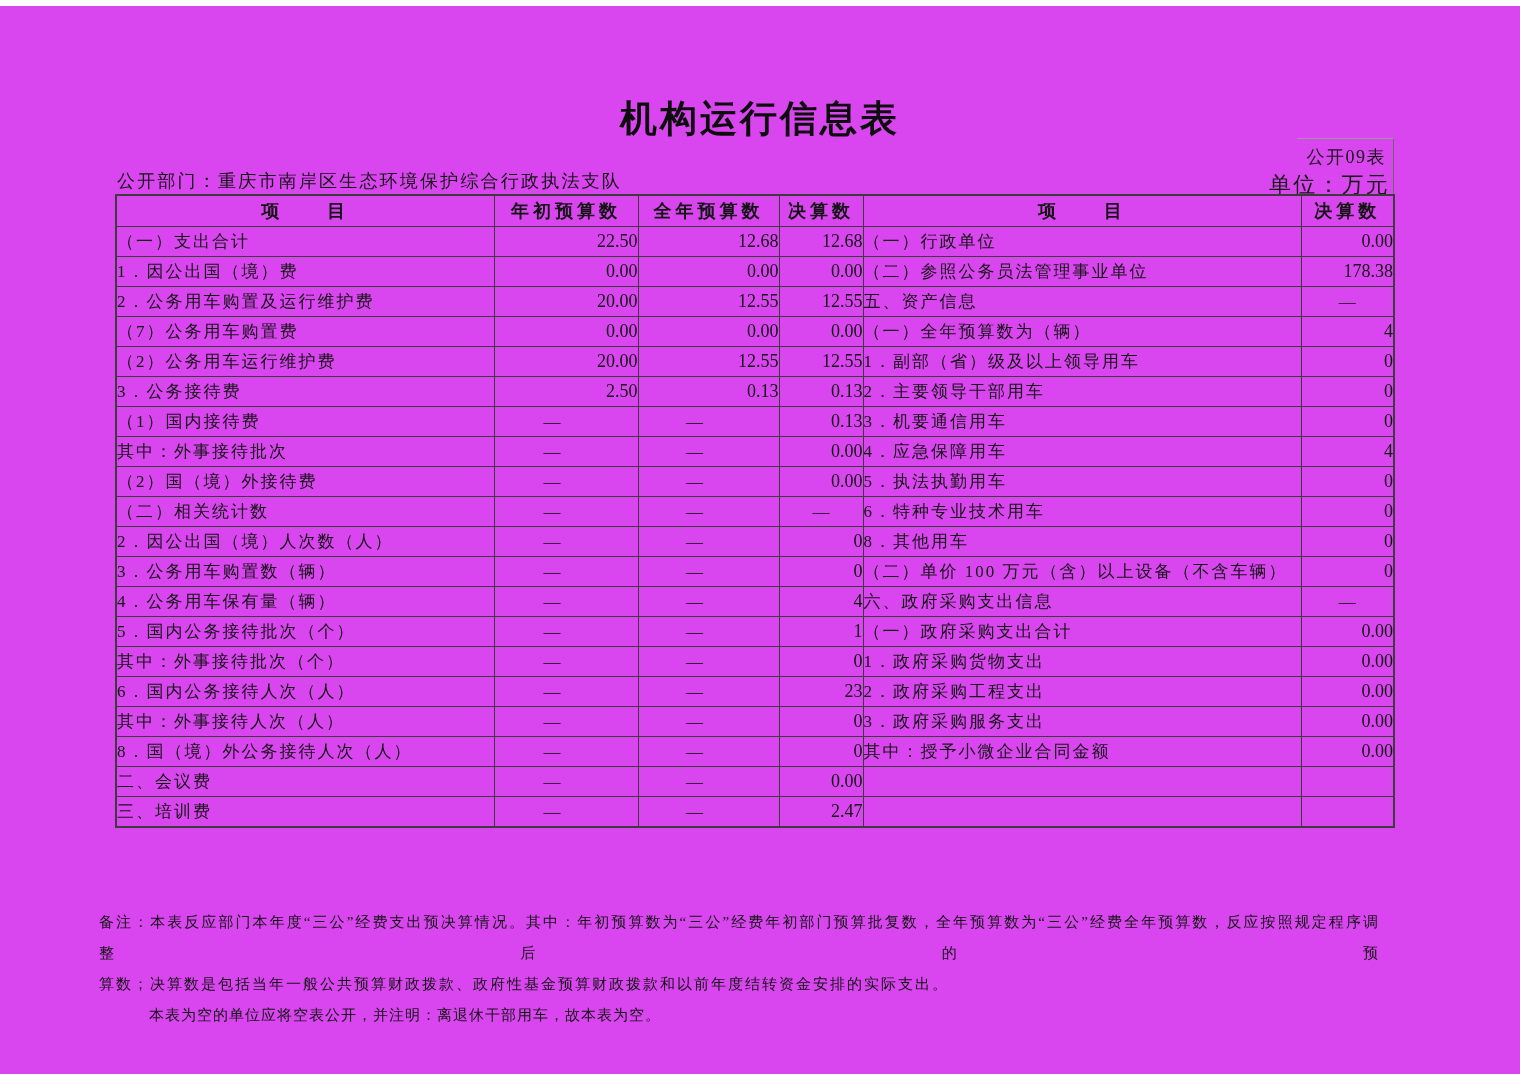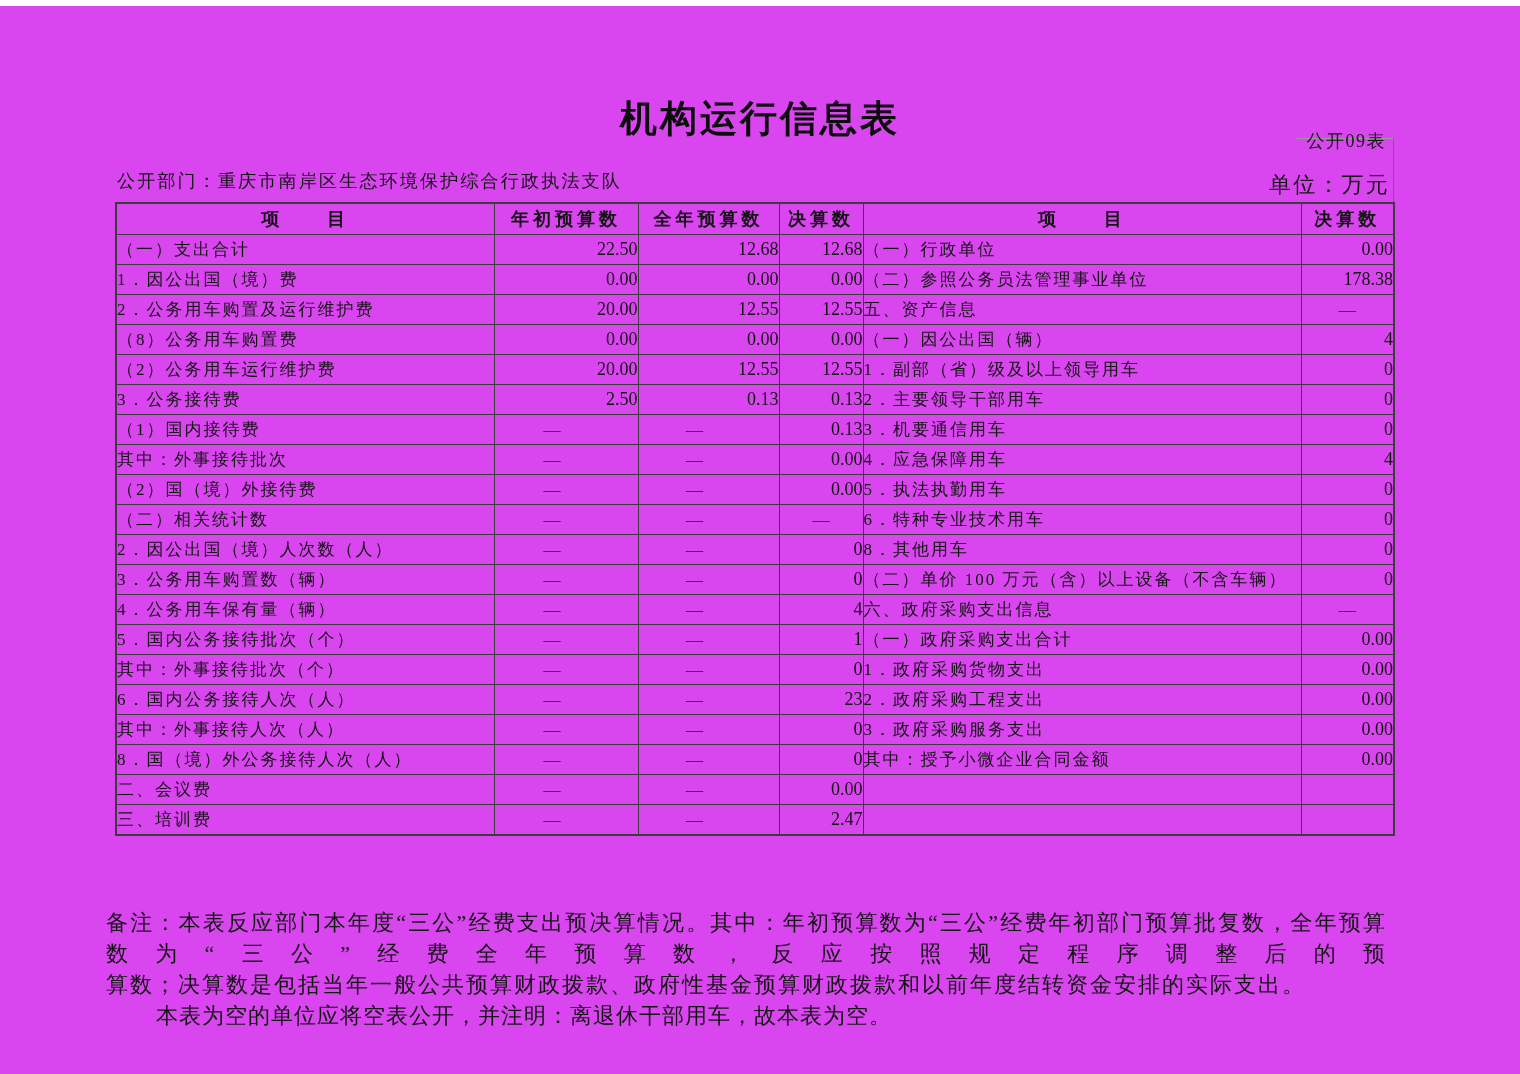--- a/index.html
+++ b/index.html
@@ -1,41 +1,41 @@
 <!DOCTYPE html>
 <html><head>
 <meta charset="utf-8">
 <style>
   html,body{margin:0;padding:0;background:#ffffff;}
   .page{position:relative;width:1520px;height:1074px;background:#d946ef;overflow:hidden;
         font-family:"Liberation Serif","DejaVu Serif",serif;color:#141414;margin-top:6px;}
   .title{position:absolute;top:88px;left:0;width:100%;text-align:center;
          font-family:"Liberation Sans","DejaVu Sans",sans-serif;
          font-size:37px;font-weight:700;letter-spacing:3px;color:#0d0d0d;}
-  .form-tag{position:absolute;top:123px;right:134px;font-size:18px;letter-spacing:1.5px;}
+  .form-tag{position:absolute;top:139px;right:134px;font-size:18px;letter-spacing:1.5px;}
   .dept{position:absolute;top:163px;left:117px;font-size:18px;letter-spacing:2.2px;}
   .unit{position:absolute;top:164px;right:130px;font-size:22px;letter-spacing:2.2px;}
   .corner{position:absolute;left:1297px;top:132px;width:96px;height:64px;
           border-top:1px solid #9a9a9a;border-right:1px solid #6a6a6a;}
-  table.main{position:absolute;left:115px;top:196px;border-collapse:collapse;table-layout:fixed;
+  table.main{position:absolute;left:115px;top:188px;border-collapse:collapse;table-layout:fixed;
              width:1278px;border:2px solid #3c3c3c;}
   table.main th,table.main td{border:1px solid #3c3c3c;height:29px;padding:0;overflow:hidden;
              vertical-align:middle;}
   table.main th{height:30px;font-weight:700;font-size:18px;letter-spacing:4px;text-align:center;
              white-space:nowrap;}
   td.lbl{text-align:left;font-size:17px;letter-spacing:2px;white-space:nowrap;}
   td.num{text-align:right;padding-right:4px;font-size:18px;letter-spacing:0;}
   td.dash{text-align:center;font-size:17px;}
   td.dash.shift{padding-right:28px;}
   td.empty{}
   .L-h{padding-left:2px;}  .L-s{padding-left:13px;} .L-n{padding-left:38px;}
   .L-p{padding-left:32px;} .L-q{padding-left:70px;}
   .R-h{padding-left:5px;}  .R-s{padding-left:22px;} .R-n{padding-left:50px;}
   .R-q{padding-left:78px;}
-  .notes{position:absolute;left:106px;top:901px;width:1281px;font-size:22px;
+  .notes{position:absolute;left:99px;top:901px;width:1281px;font-size:15px;
          letter-spacing:2px;line-height:31px;}
   .note1{text-align:justify;text-align-last:justify;}
   .note3{padding-left:50px;letter-spacing:1px;}
 </style>
 </head>
 <body>
 
 <div class="page">
 
   <div class="title">机构运行信息表</div>
@@ -84,25 +84,25 @@
         </tr>
         <tr>
           <td class="lbl L-n">2．公务用车购置及运行维护费</td>
           <td class="num">20.00</td>
           <td class="num">12.55</td>
           <td class="num">12.55</td>
           <td class="lbl R-h">五、资产信息</td>
           <td class="dash">—</td>
         </tr>
         <tr>
-          <td class="lbl L-p">（8）公务用车购置费</td>
-          <td class="num">0.00</td>
-          <td class="num">0.00</td>
-          <td class="num">0.00</td>
-          <td class="lbl R-s">（一）因公出国（辆）</td>
+          <td class="lbl L-p">（7）公务用车购置费</td>
+          <td class="num">0.00</td>
+          <td class="num">0.00</td>
+          <td class="num">0.00</td>
+          <td class="lbl R-s">（一）全年预算数为（辆）</td>
           <td class="num">4</td>
         </tr>
         <tr>
           <td class="lbl L-p">（2）公务用车运行维护费</td>
           <td class="num">20.00</td>
           <td class="num">12.55</td>
           <td class="num">12.55</td>
           <td class="lbl R-n">1．副部（省）级及以上领导用车</td>
           <td class="num">0</td>
         </tr>

